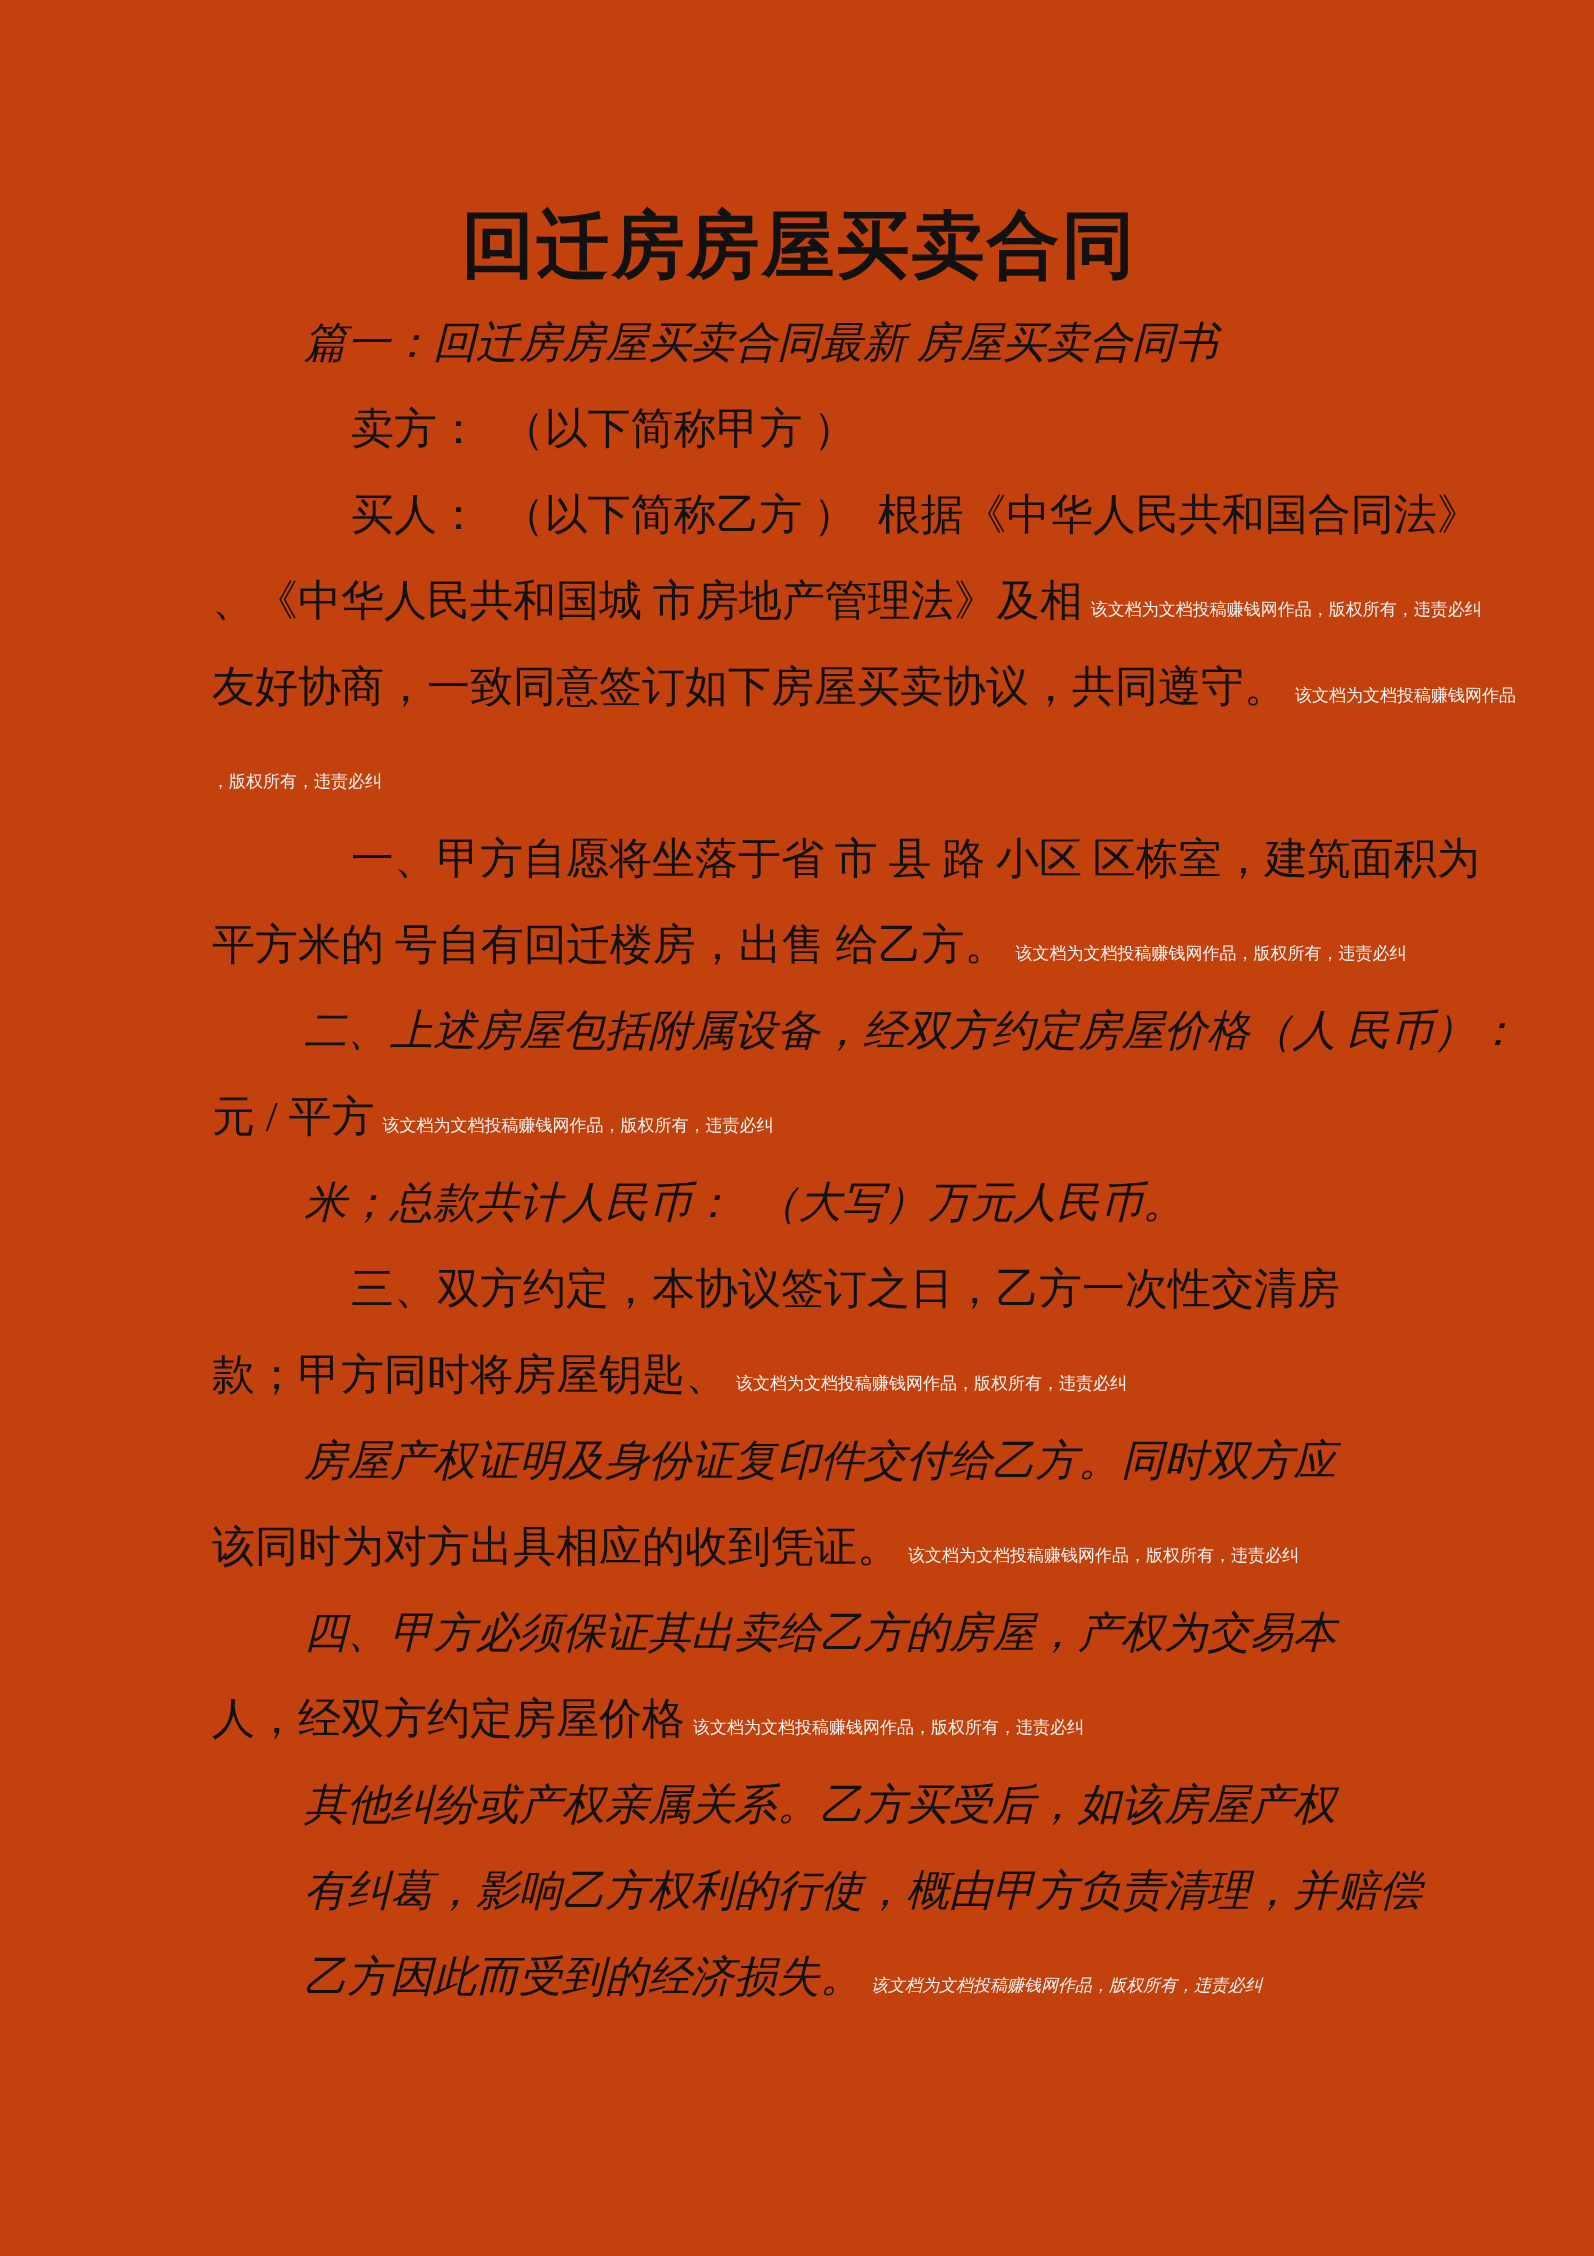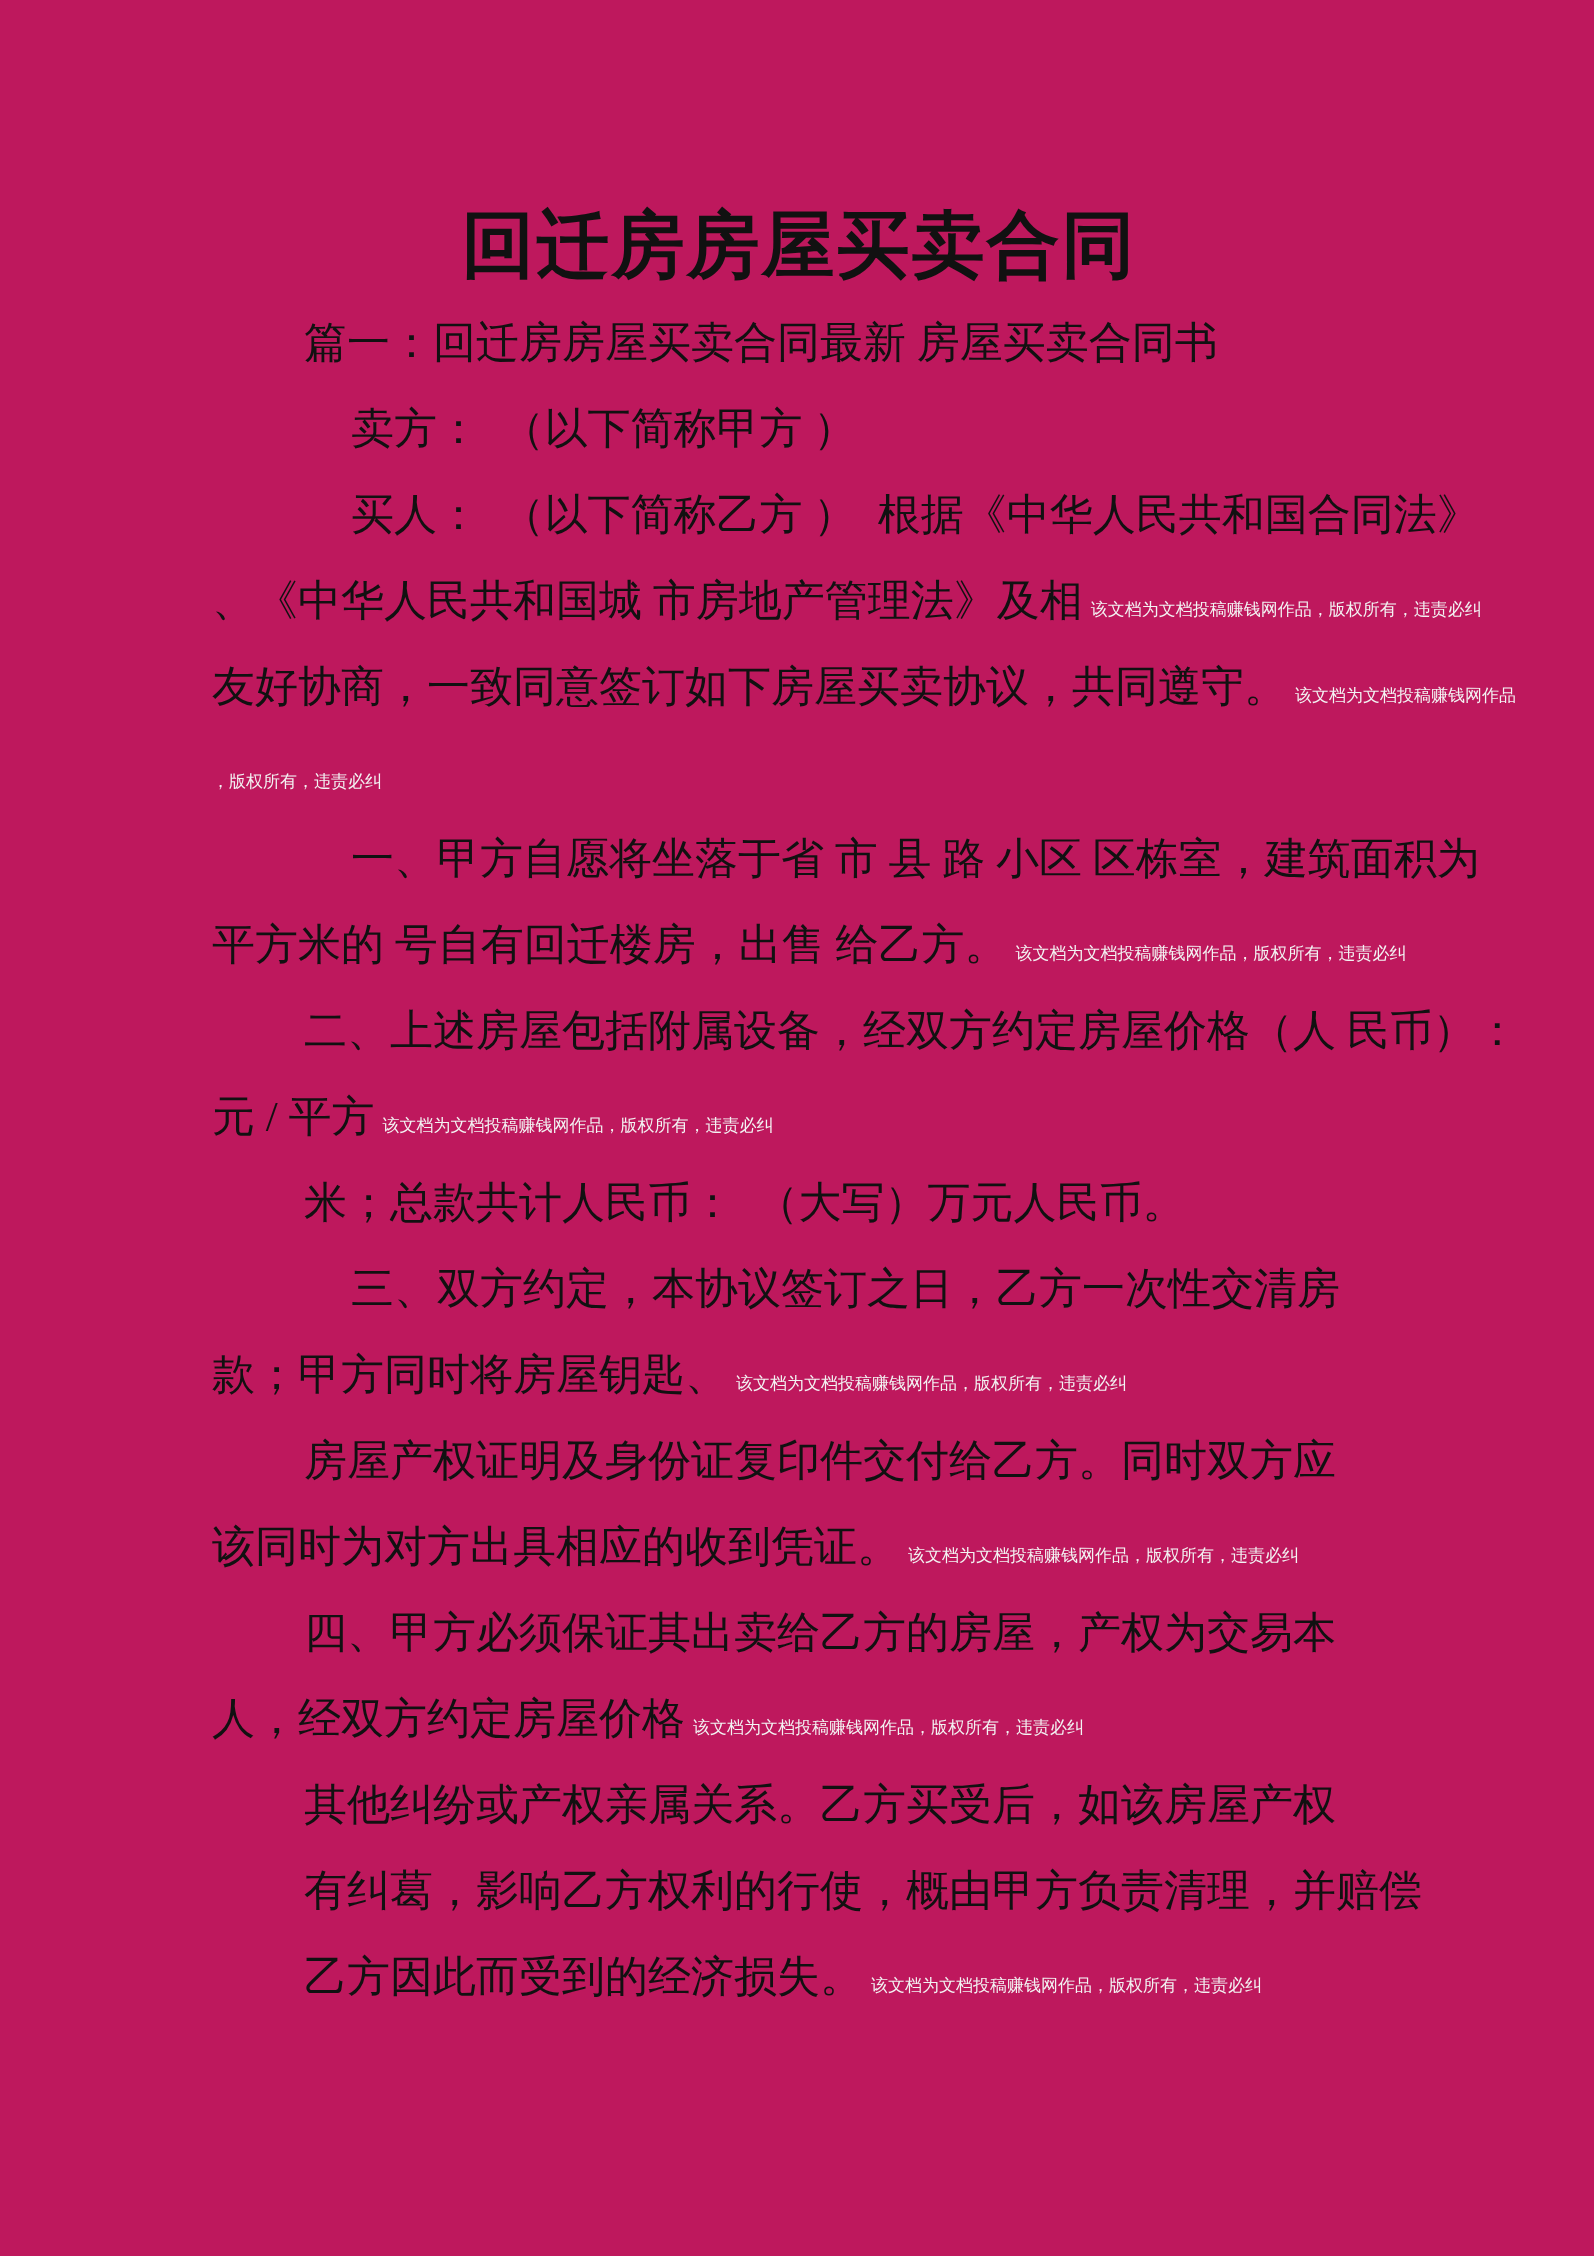--- a/index.html
+++ b/index.html
@@ -1,20 +1,20 @@
 <!DOCTYPE html>
 <html><head>
 <meta charset="utf-8">
 <style>
   html, body { margin: 0; padding: 0; background: #ffffff; }
   .page {
     position: relative;
     width: 1594px;
     height: 2256px;
-    background: #be185d;
+    background: #c2410c;
     overflow: hidden;
     font-family: "Liberation Serif", serif;
     color: #111111;
   }
   .content {
     position: absolute;
     left: 212px;
     top: 190px;
     width: 1242px;
   }
@@ -28,21 +28,21 @@
     line-height: 110px;
     white-space: pre;
     transform: translateX(-34px);
   }
   .line {
     height: 86px;
     line-height: 86px;
     font-size: 43px;
     white-space: pre;
   }
-  .ind2 { padding-left: 92px; }
+  .ind2 { padding-left: 92px; font-style: italic; }
   .ind3 { padding-left: 139px; font-family: Liberation Serif, serif; }
   .txt { white-space: pre; }
   .wm {
     font-size: 17px;
     color: #f3f3f3;
     margin-left: 8px;
     white-space: pre;
   }
   .txt:empty + .wm { margin-left: 0; }
 </style>

